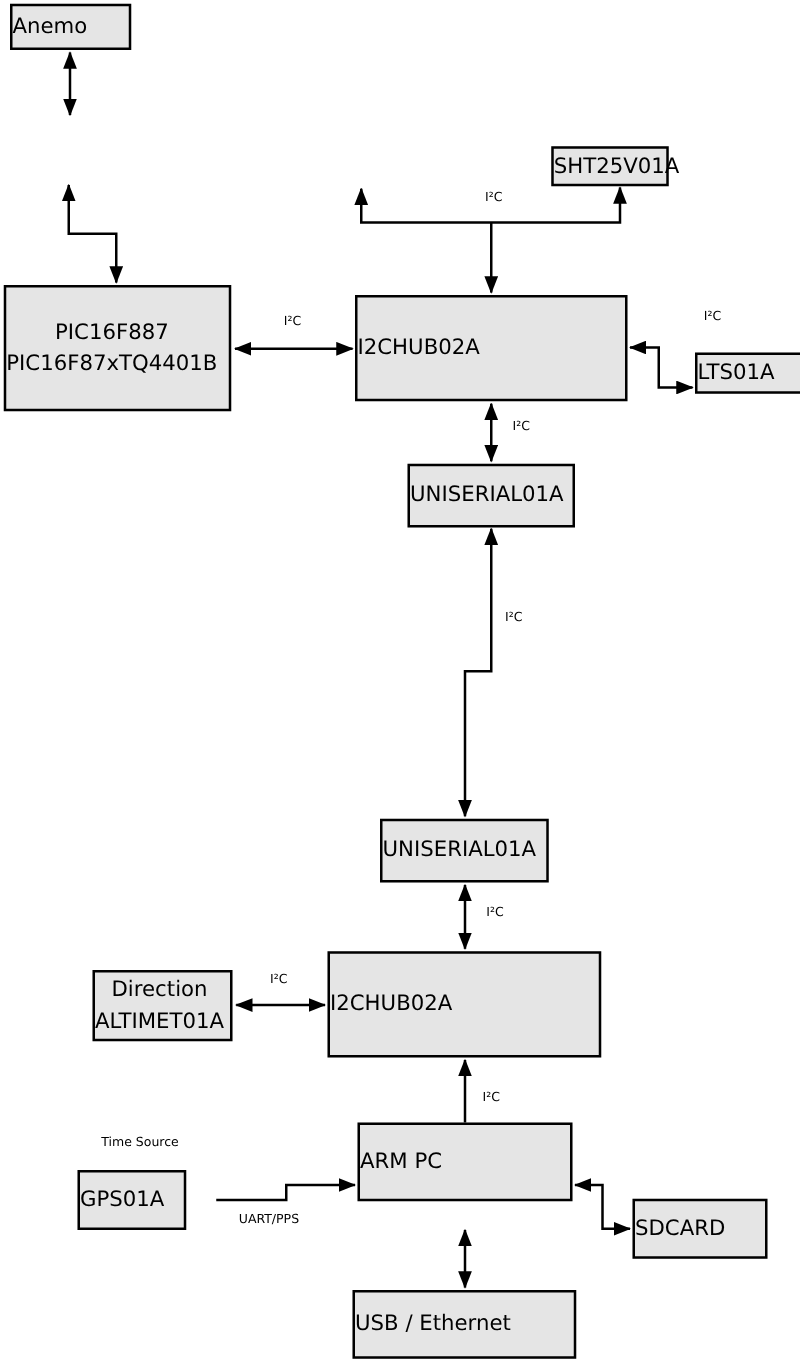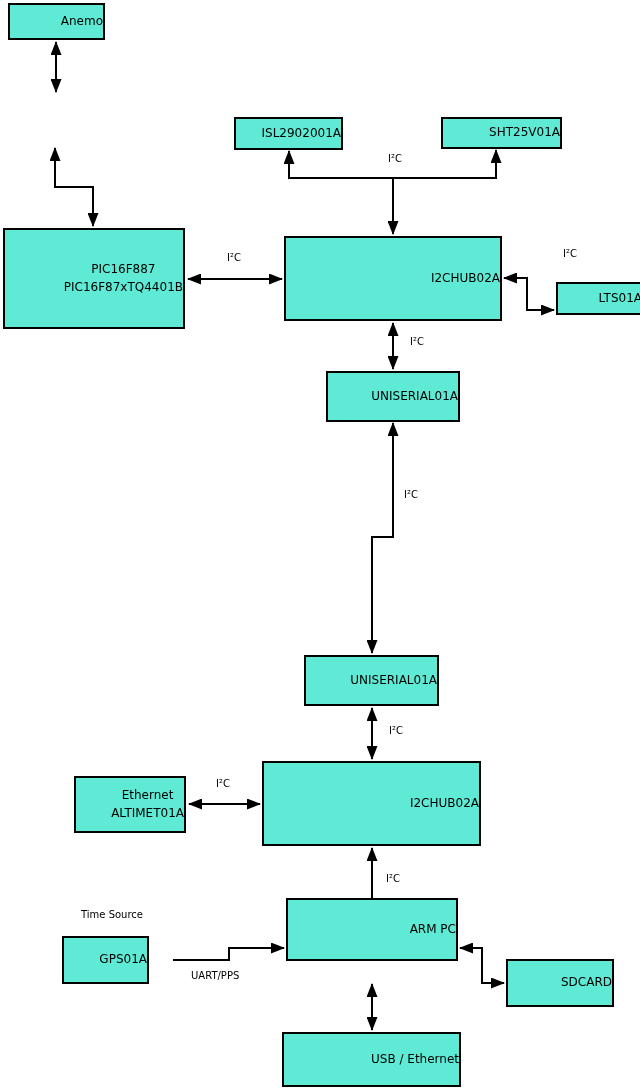--- a/index.html
+++ b/index.html
@@ -19,26 +19,26 @@
   }
   .edges-layer polyline {
     fill: none;
     stroke: #000000;
     stroke-width: 2;
   }
   .node {
     position: absolute;
     box-sizing: border-box;
     border: 2px solid #000000;
-    background: #5eead4;
+    background: #e5e5e5;
     display: flex;
     align-items: center;
-    justify-content: flex-end;
+    justify-content: flex-start;
     text-align: center;
-    font-size: 12px;
+    font-size: 17px;
     line-height: 1.45;
     white-space: pre-line;
   }
   .edge-label {
     position: absolute;
     font-size: 10px;
     white-space: nowrap;
   }
 </style>
 </head>
@@ -71,25 +71,22 @@
   <div class="node" style="left:8px; top:3px; width:97px; height:37px">
     <span>Anemo</span>
   </div>
 
 
   <div class="node" style="left:3px; top:228px; width:182px; height:101px">
     <span>PIC16F887
 PIC16F87xTQ4401B</span>
   </div>
 
-  <div class="node" style="left:234px; top:117px; width:109px; height:33px">
-    <span>ISL2902001A</span>
-  </div>
 
-  <div class="node" style="left:441px; top:117px; width:121px; height:32px">
+  <div class="node" style="left:441px; top:117px; width:94px; height:32px">
     <span>SHT25V01A</span>
   </div>
 
   <div class="node" style="left:284px; top:236px; width:218px; height:85px">
     <span>I2CHUB02A</span>
   </div>
 
   <div class="node" style="left:556px; top:282px; width:88px; height:33px">
     <span>LTS01A</span>
   </div>
@@ -100,21 +97,21 @@
 
   <div class="node" style="left:304px; top:655px; width:135px; height:51px">
     <span>UNISERIAL01A</span>
   </div>
 
   <div class="node" style="left:262px; top:761px; width:219px; height:85px">
     <span>I2CHUB02A</span>
   </div>
 
   <div class="node" style="left:74px; top:776px; width:112px; height:57px">
-    <span>Ethernet
+    <span>Direction
 ALTIMET01A</span>
   </div>
 
   <div class="node" style="left:62px; top:936px; width:87px; height:48px">
     <span>GPS01A</span>
   </div>
 
   <div class="node" style="left:286px; top:898px; width:172px; height:63px">
     <span>ARM PC</span>
   </div>

